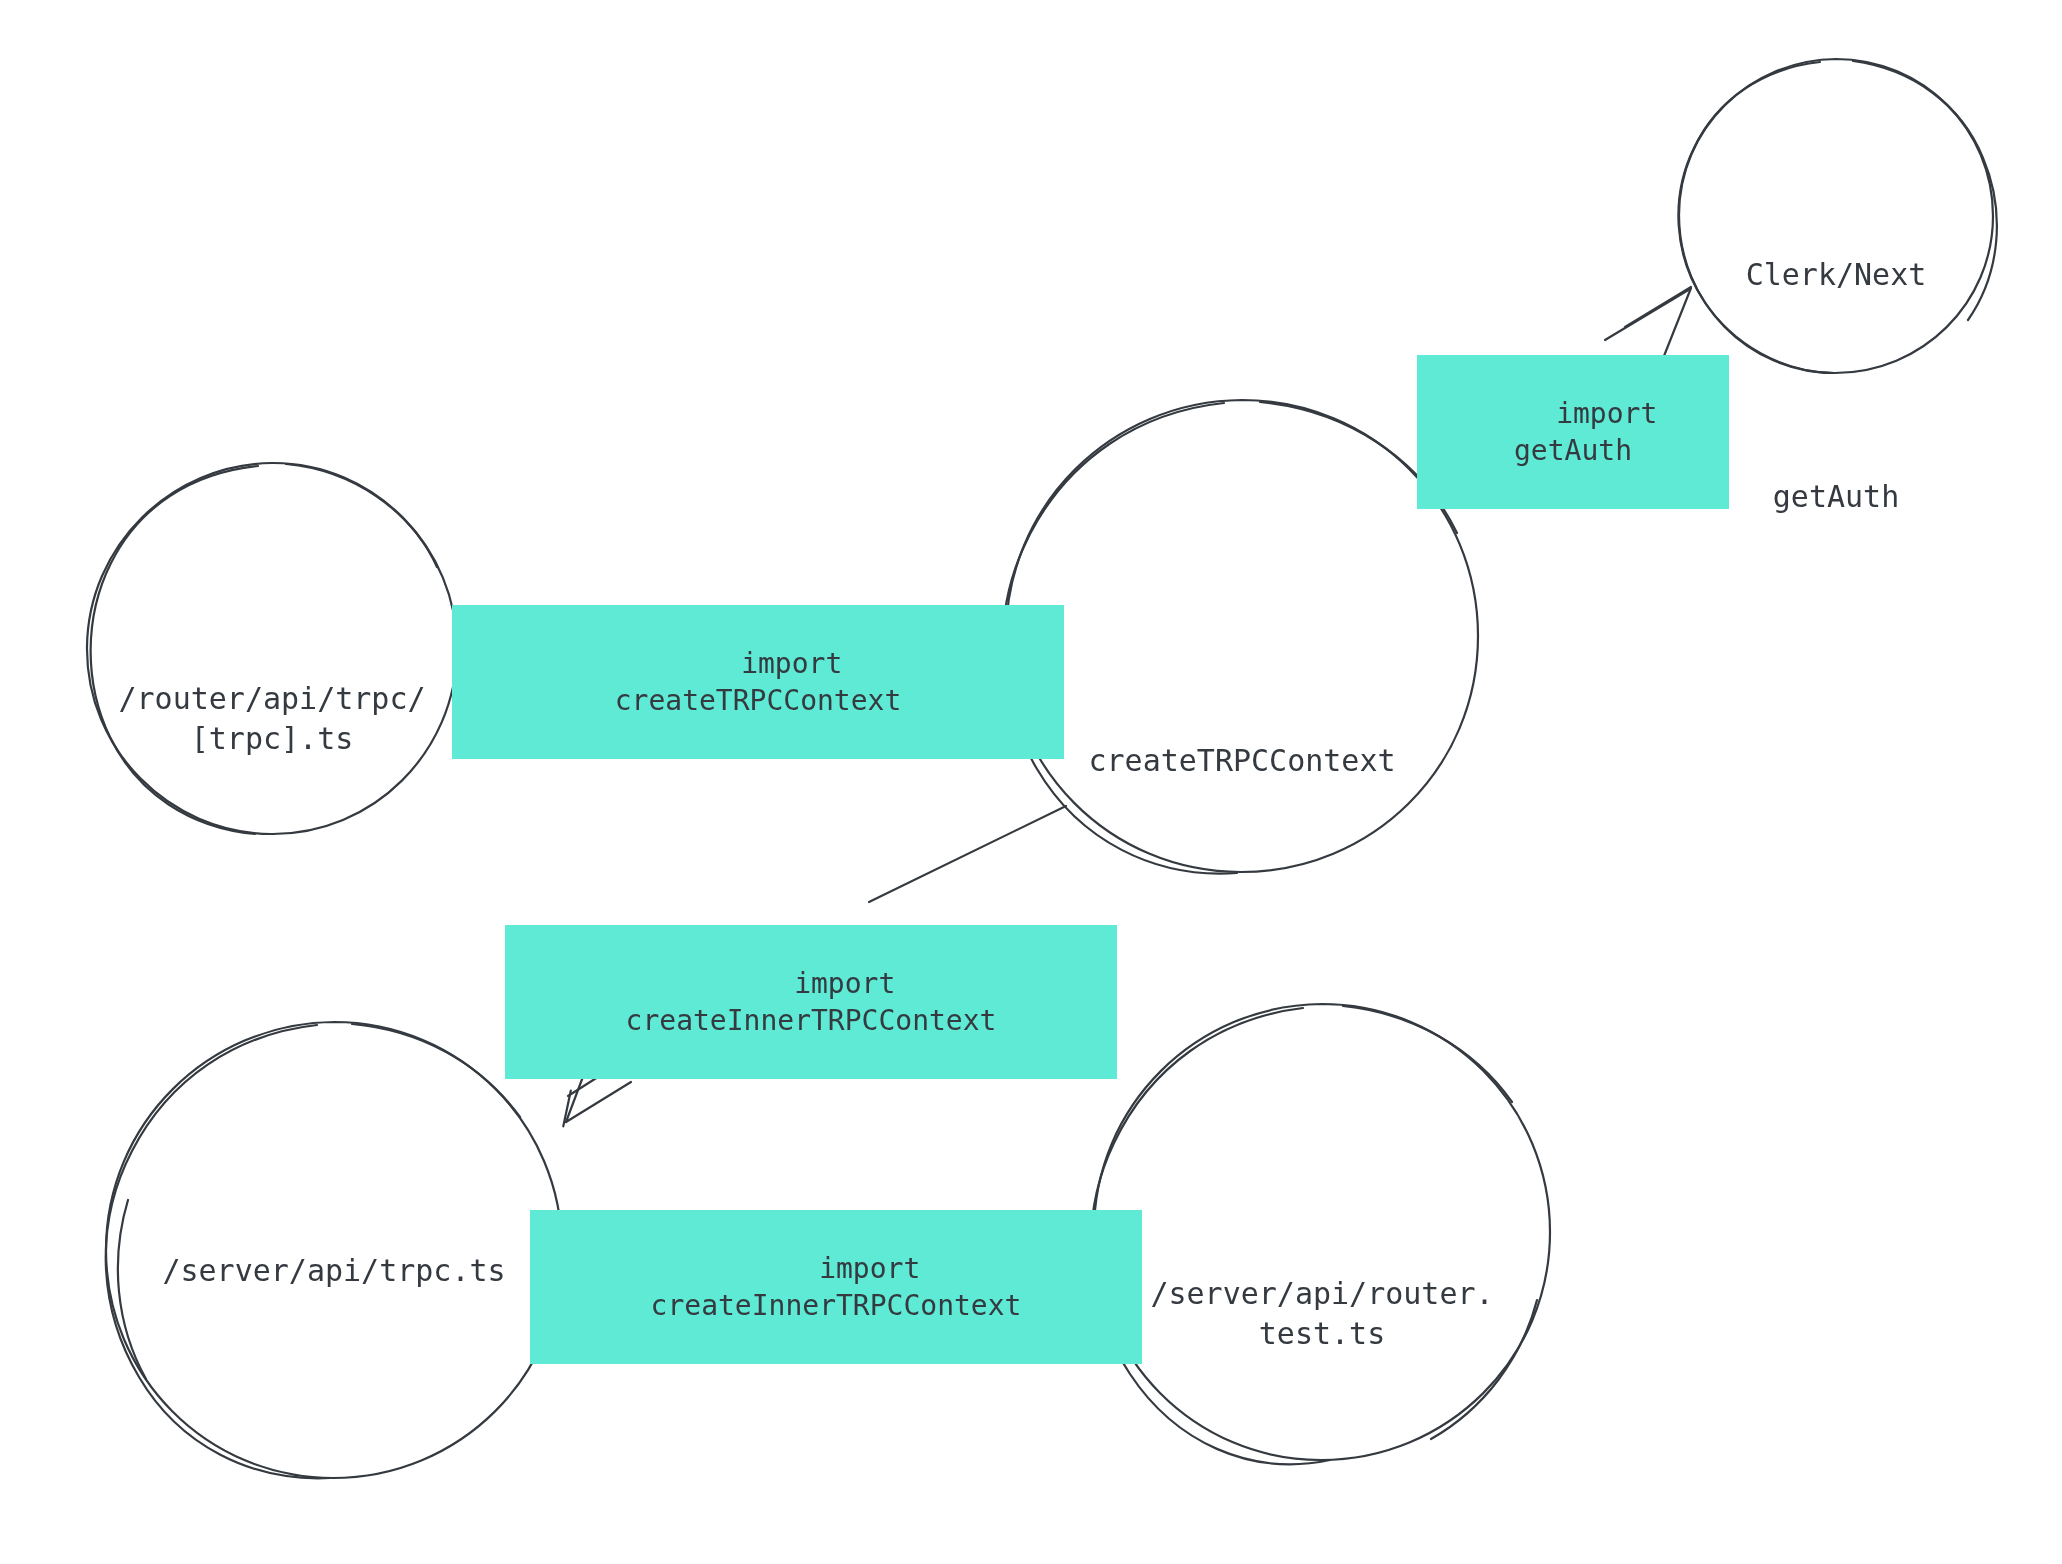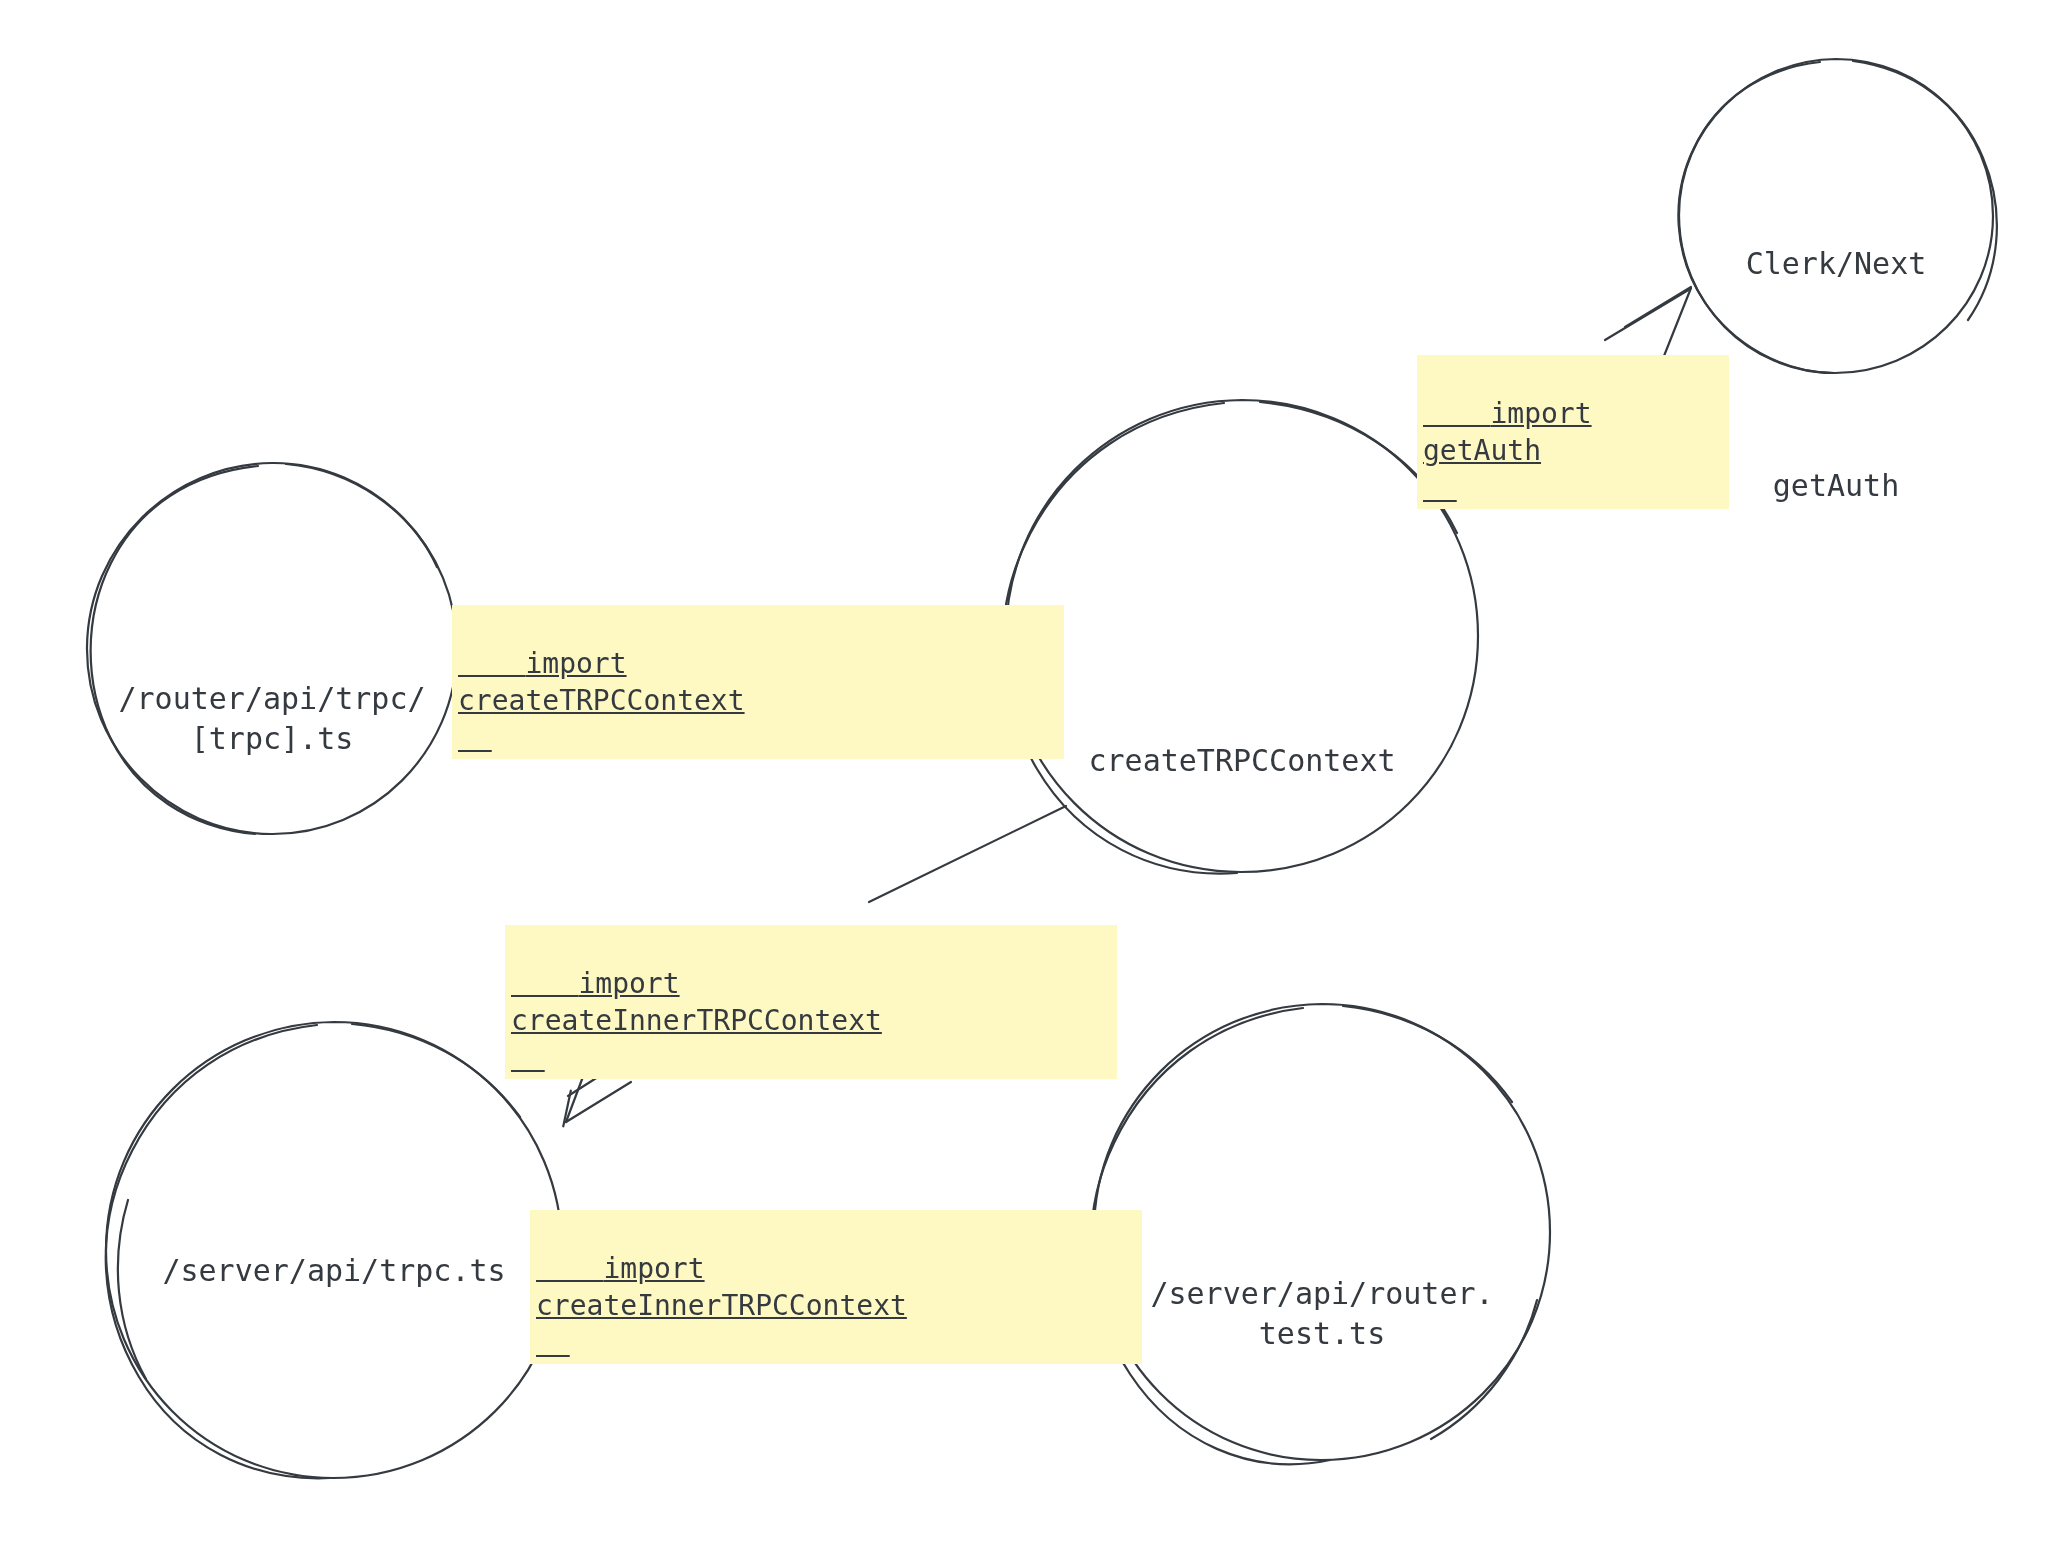--- a/index.html
+++ b/index.html
@@ -32,30 +32,29 @@
     color: #343a40;
     font-family: "DejaVu Sans Mono", "Liberation Mono", monospace;
     font-size: 30px;
     line-height: 1.32;
     white-space: pre;
     pointer-events: none;
     letter-spacing: 0px;
   }
   .edge-label {
     position: absolute;
-    text-align: left;
+    text-align: center;
     color: #343a40;
     font-family: "DejaVu Sans Mono", "Liberation Mono", monospace;
     font-size: 28px;
     line-height: 1.34;
     white-space: pre;
-    background: #fef9c3;
+    background: #5eead4;
     padding: 2px 6px;
     pointer-events: none;
-    text-decoration: underline;
   }
 </style>
 </head>
 <body>
 
 <div id="canvas">
 
   <svg class="sketch" viewBox="0 0 2062 1564" xmlns="http://www.w3.org/2000/svg">
     <g fill="none" stroke="#343a40" stroke-width="2.2" stroke-linecap="round" stroke-linejoin="round">
 
@@ -181,21 +180,21 @@
   <div class="node-label" style="left:22px; top:600px; width:500px;">
     <div>/router/api/trpc/
 [trpc].ts</div>
   </div>
 
   <div class="node-label" style="left:992px; top:555px; width:500px;">
     <div style="height:28px;"></div>
     <div>createTRPCContext</div>
   </div>
 
-  <div class="node-label" style="left:1636px; top:165px; width:400px;">
+  <div class="node-label" style="left:1636px; top:176px; width:400px;">
     <div>Clerk/Next</div>
     <div style="height:24px;"></div>
     <div>getAuth</div>
   </div>
 
   <div class="node-label" style="left:84px; top:1172px; width:500px;">
     <div>/server/api/trpc.ts</div>
     <div style="height:34px;"></div>
   </div>
 

